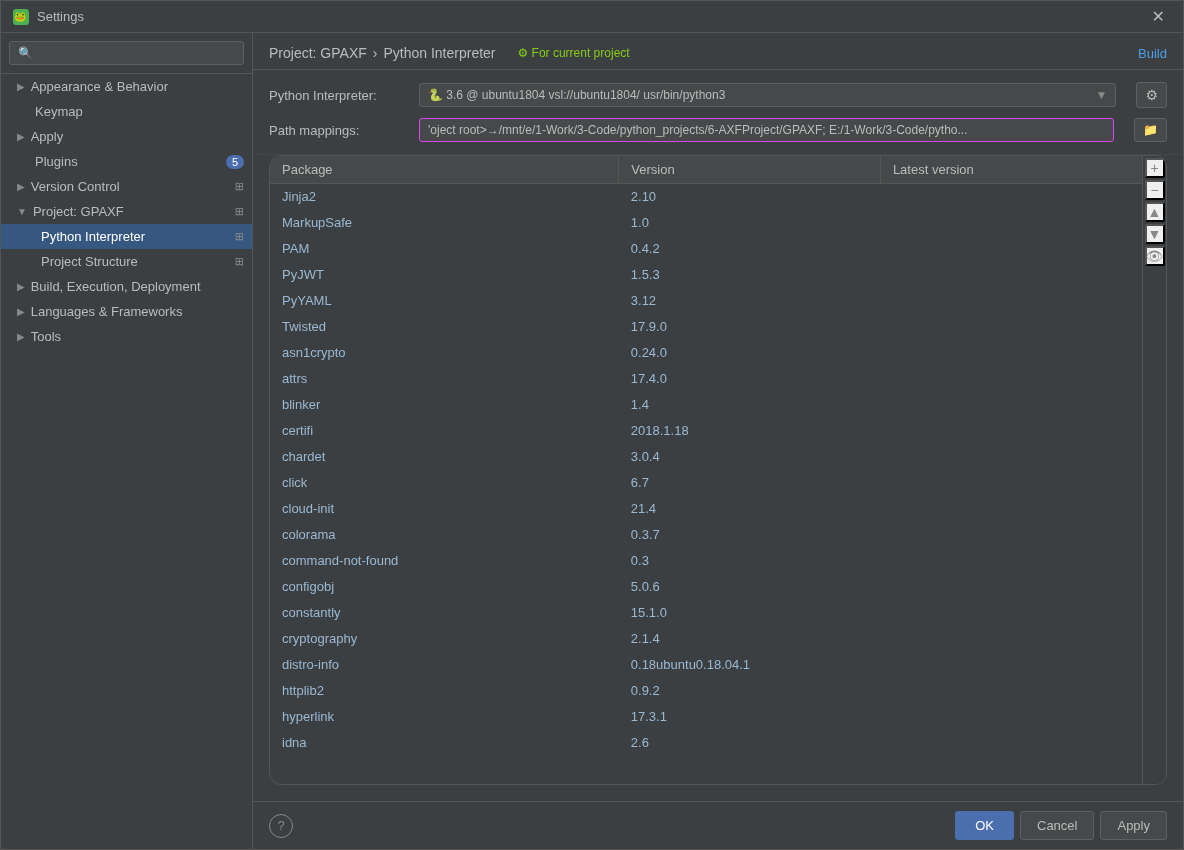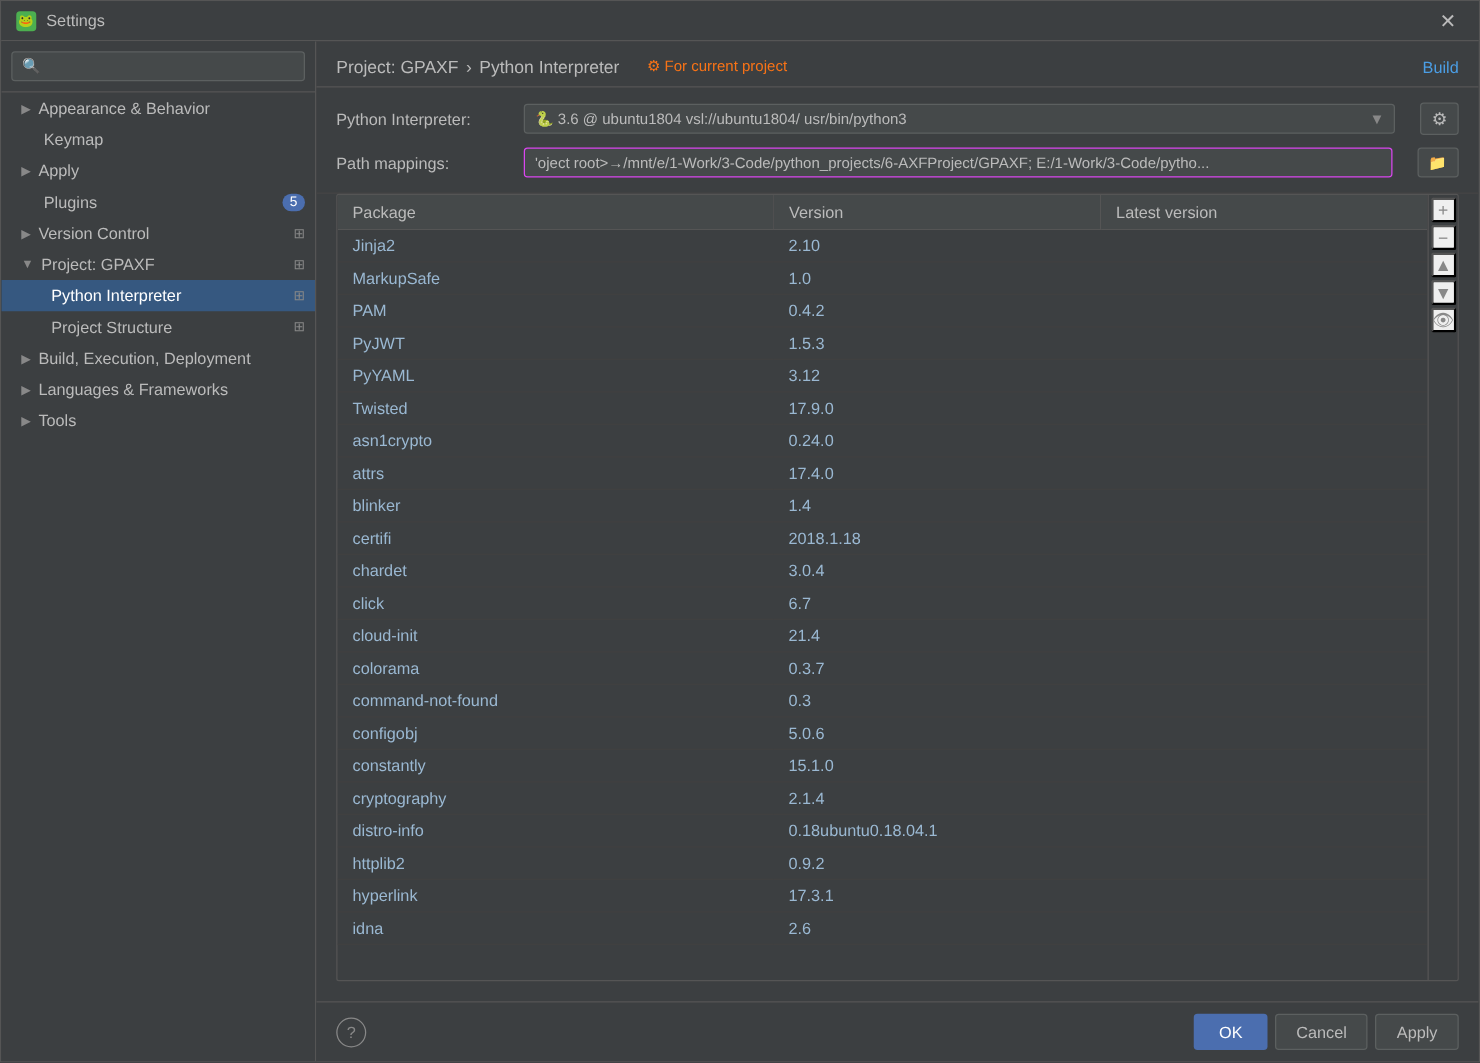--- a/index.html
+++ b/index.html
@@ -126,21 +126,21 @@
     }
     .breadcrumb {
       display: flex;
       align-items: center;
       gap: 6px;
       color: #bbbbbb;
       font-size: 14px;
     }
     .breadcrumb .current { color: #bbbbbb; font-weight: 500; }
     .for-project {
-      color: #f97316;
+      color: #84cc16;
       font-size: 12px;
       margin-left: 16px;
     }
     .reset-btn {
       color: #4b9ee5;
       cursor: pointer;
       font-size: 13px;
     }
     .config-section {
       padding: 12px 16px;
@@ -206,21 +206,21 @@
       font-size: 12px;
     }
     
     .package-table-container {
       flex: 1;
       overflow: hidden;
       display: flex;
       flex-direction: row;
       margin: 0 16px 16px 16px;
       border: 1px solid #555;
-      border-radius: 2px;
+      border-radius: 12px;
       position: relative;
     }
     .package-table-wrap {
       flex: 1;
       overflow-y: auto;
       overflow-x: hidden;
     }
     .package-table-wrap::-webkit-scrollbar {
       width: 8px;
     }

